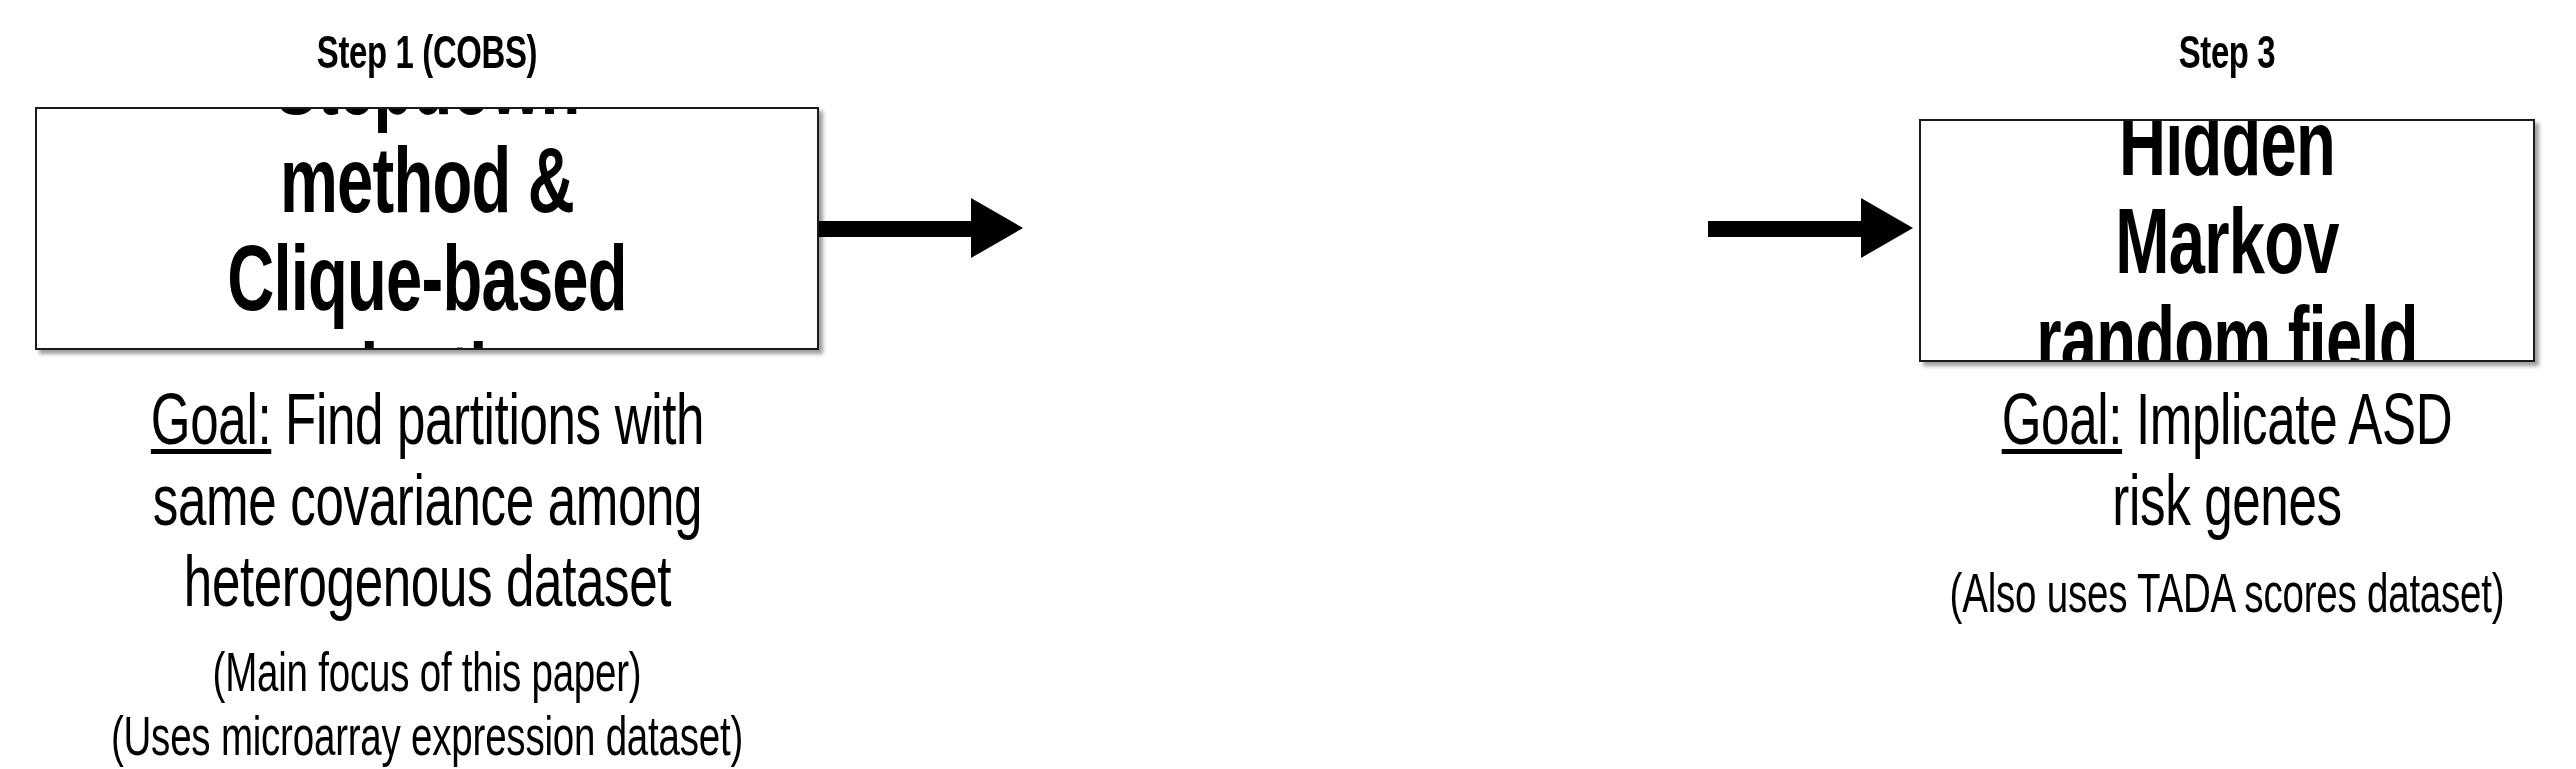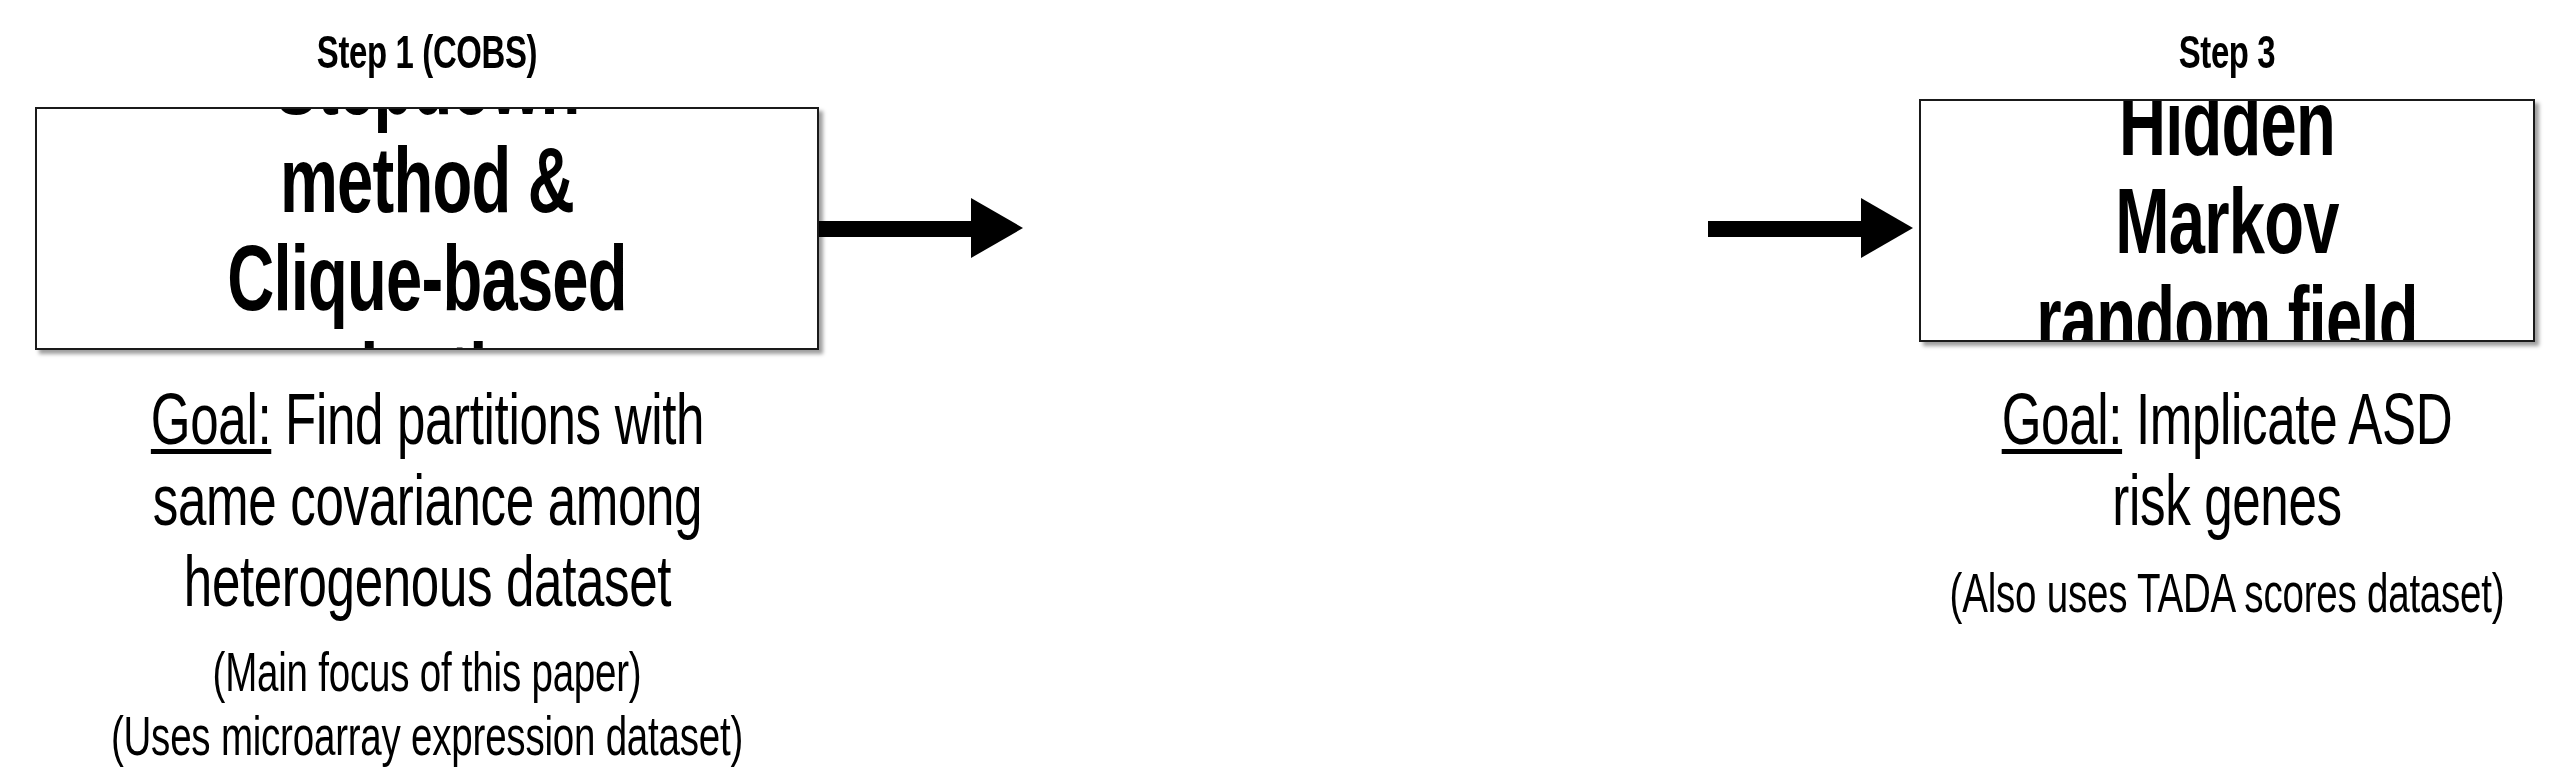--- a/index.html
+++ b/index.html
@@ -150,21 +150,21 @@
 
   <div class="arrow" style="left:1708px; top:198px; width:205px;">
     <div class="arrow-shaft" style="width:157px;"></div>
     <div class="arrow-head" style="left:153px;"></div>
   </div>
 
   <div class="column" style="left:1919px; width:616px; height:766px;">
 
     <div class="step-title" style="left:0; width:616px;">Step 3</div>
 
-    <div class="step-box" style="left:0px; top:99px; width:616px; height:243px;">
+    <div class="step-box" style="left:0px; top:119px; width:616px; height:243px;">
       <div class="step-box-label">Hidden Markov
 random field</div>
     </div>
 
     <div class="goal-text" style="left:-65px; width:746px; top:378px;"><span class="goal-label">Goal:</span><span> Implicate ASD
 risk genes</span></div>
 
     <div class="note" style="left:-92px; width:800px; top:561px;">(Also uses TADA scores dataset)</div>
   </div>
 

